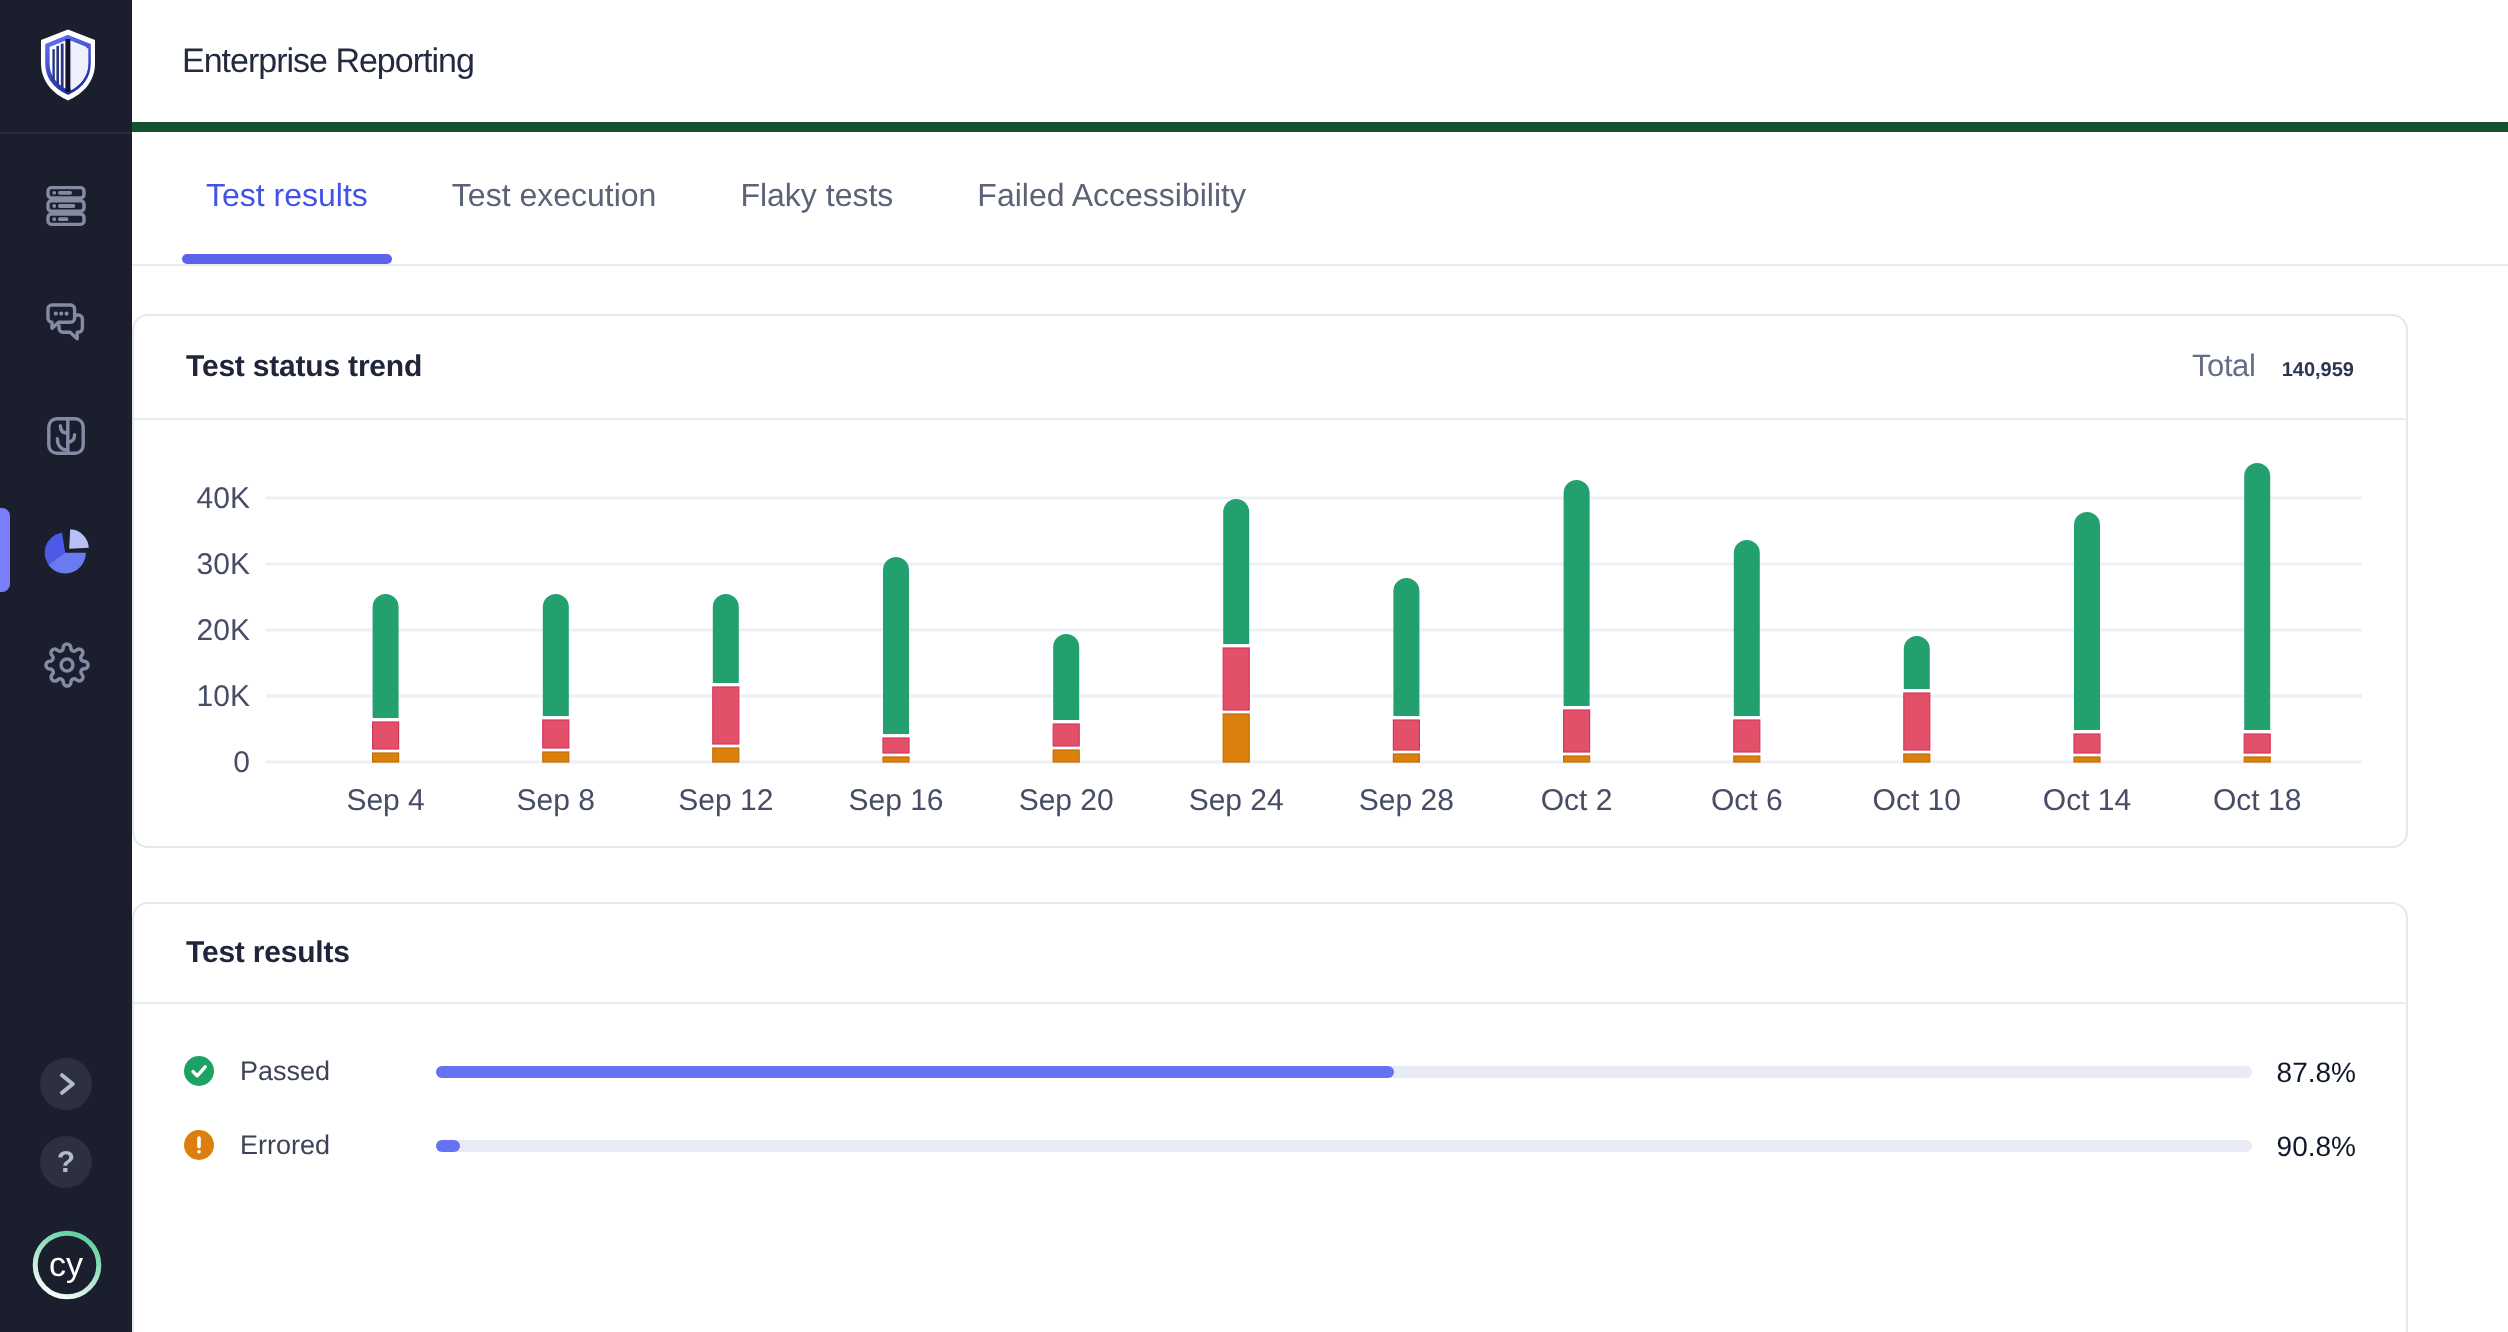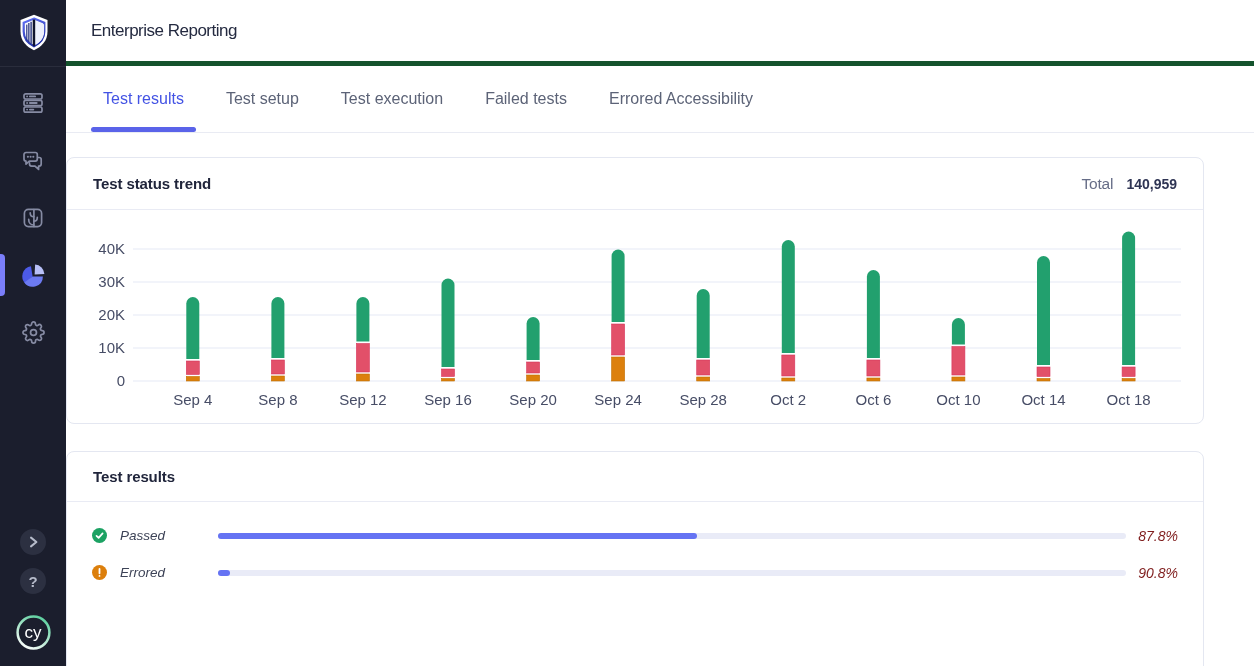--- a/index.html
+++ b/index.html
@@ -26,28 +26,28 @@
 .tab.on::after { content:""; position:absolute; left:0; right:0; bottom:0;
   height:5px; background:#5a63e9; border-radius:3px; }
 .card { width:1138px; border:1px solid #e4e7f1;
   border-radius:8px; background:#fff; }
 .c1 { margin-top:24px; height:267px; }
 .c2 { margin-top:27px; height:260px; }
 .chead { height:52px; border-bottom:1px solid #e9ebf4; display:flex;
   align-items:center; padding:0 26px; font-size:15px; font-weight:700; letter-spacing:-0.1px; color:#20253b; }
 .c2 .chead { height:50px; }
 .tot { margin-left:auto; font-weight:400; font-size:15.5px; letter-spacing:-0.2px; color:#666d87; }
-.tot b { color:#2e3453; font-weight:700; margin-left:9px; font-size:14px; letter-spacing:0; }
-.srows { padding-top:15px;font-style:italic; }
+.tot b { color:#2e3453; font-weight:700; margin-left:9px; font-size:10px; letter-spacing:0; }
+.srows { padding-top:15px; }
 .srow { height:37px; display:flex; align-items:center; padding:0 25px; }
 .sic { width:15px; height:15px; display:flex; }
 .slab { margin-left:13px; width:98px; font-size:13.5px; color:#3d4357; }
 .track { flex:1; height:6px; background:#e9ebf7; border-radius:3px; position:relative; }
 .fill { position:absolute; left:0; top:0; height:6px; background:#6573f3; border-radius:3px; }
-.pct { width:52px; text-align:right; font-size:14px; color:#7f1d1d; }
+.pct { width:52px; text-align:right; font-size:14px; color:#0f172a; }
 </style>
 </head>
 <body>
 <div class="sidebar">
   <div class="logo"><svg width="32" height="37" viewBox="0 0 32 37" xmlns="http://www.w3.org/2000/svg">
 <defs>
 <linearGradient id="shgrad" x1="0.2" y1="0" x2="0.55" y2="1">
 <stop offset="0" stop-color="#5e6ef2"></stop>
             <stop offset="1" stop-color="#202fa5"></stop>
 </linearGradient>
@@ -109,24 +109,23 @@
 </linearGradient>
         </defs>
 <circle cx="17.5" cy="17.5" r="15.9" fill="none" stroke="url(#cygrad)" stroke-width="2.5"></circle>
 <text x="17" y="23" text-anchor="middle" font-family="Liberation Sans, sans-serif" font-size="17" font-weight="400" fill="#ffffff">cy</text>
 </svg></div>
 </div>
 <div class="main">
   <div class="phead">Enterprise Reporting</div>
   <div class="tabs">
     <div class="tab on">Test results</div>
-    <div class="tab">Test setup</div>
     <div class="tab">Test execution</div>
-    <div class="tab">Failed tests</div>
-    <div class="tab">Errored Accessibility</div>
+    <div class="tab">Flaky tests</div>
+    <div class="tab">Failed Accessibility</div>
   </div>
   <div class="card c1">
     <div class="chead">
         <span>Test status trend</span>
       <span class="tot">Total <b>140,959</b></span>
       </div>
     <svg width="1137" height="214" viewBox="0 0 1137 214" xmlns="http://www.w3.org/2000/svg" style="display:block">
 <line x1="66" y1="39.0" x2="1114" y2="39.0" stroke="#eef0f8" stroke-width="1.4"></line>
 <line x1="66" y1="72.0" x2="1114" y2="72.0" stroke="#eef0f8" stroke-width="1.4"></line>
 <line x1="66" y1="105.0" x2="1114" y2="105.0" stroke="#eef0f8" stroke-width="1.4"></line>

